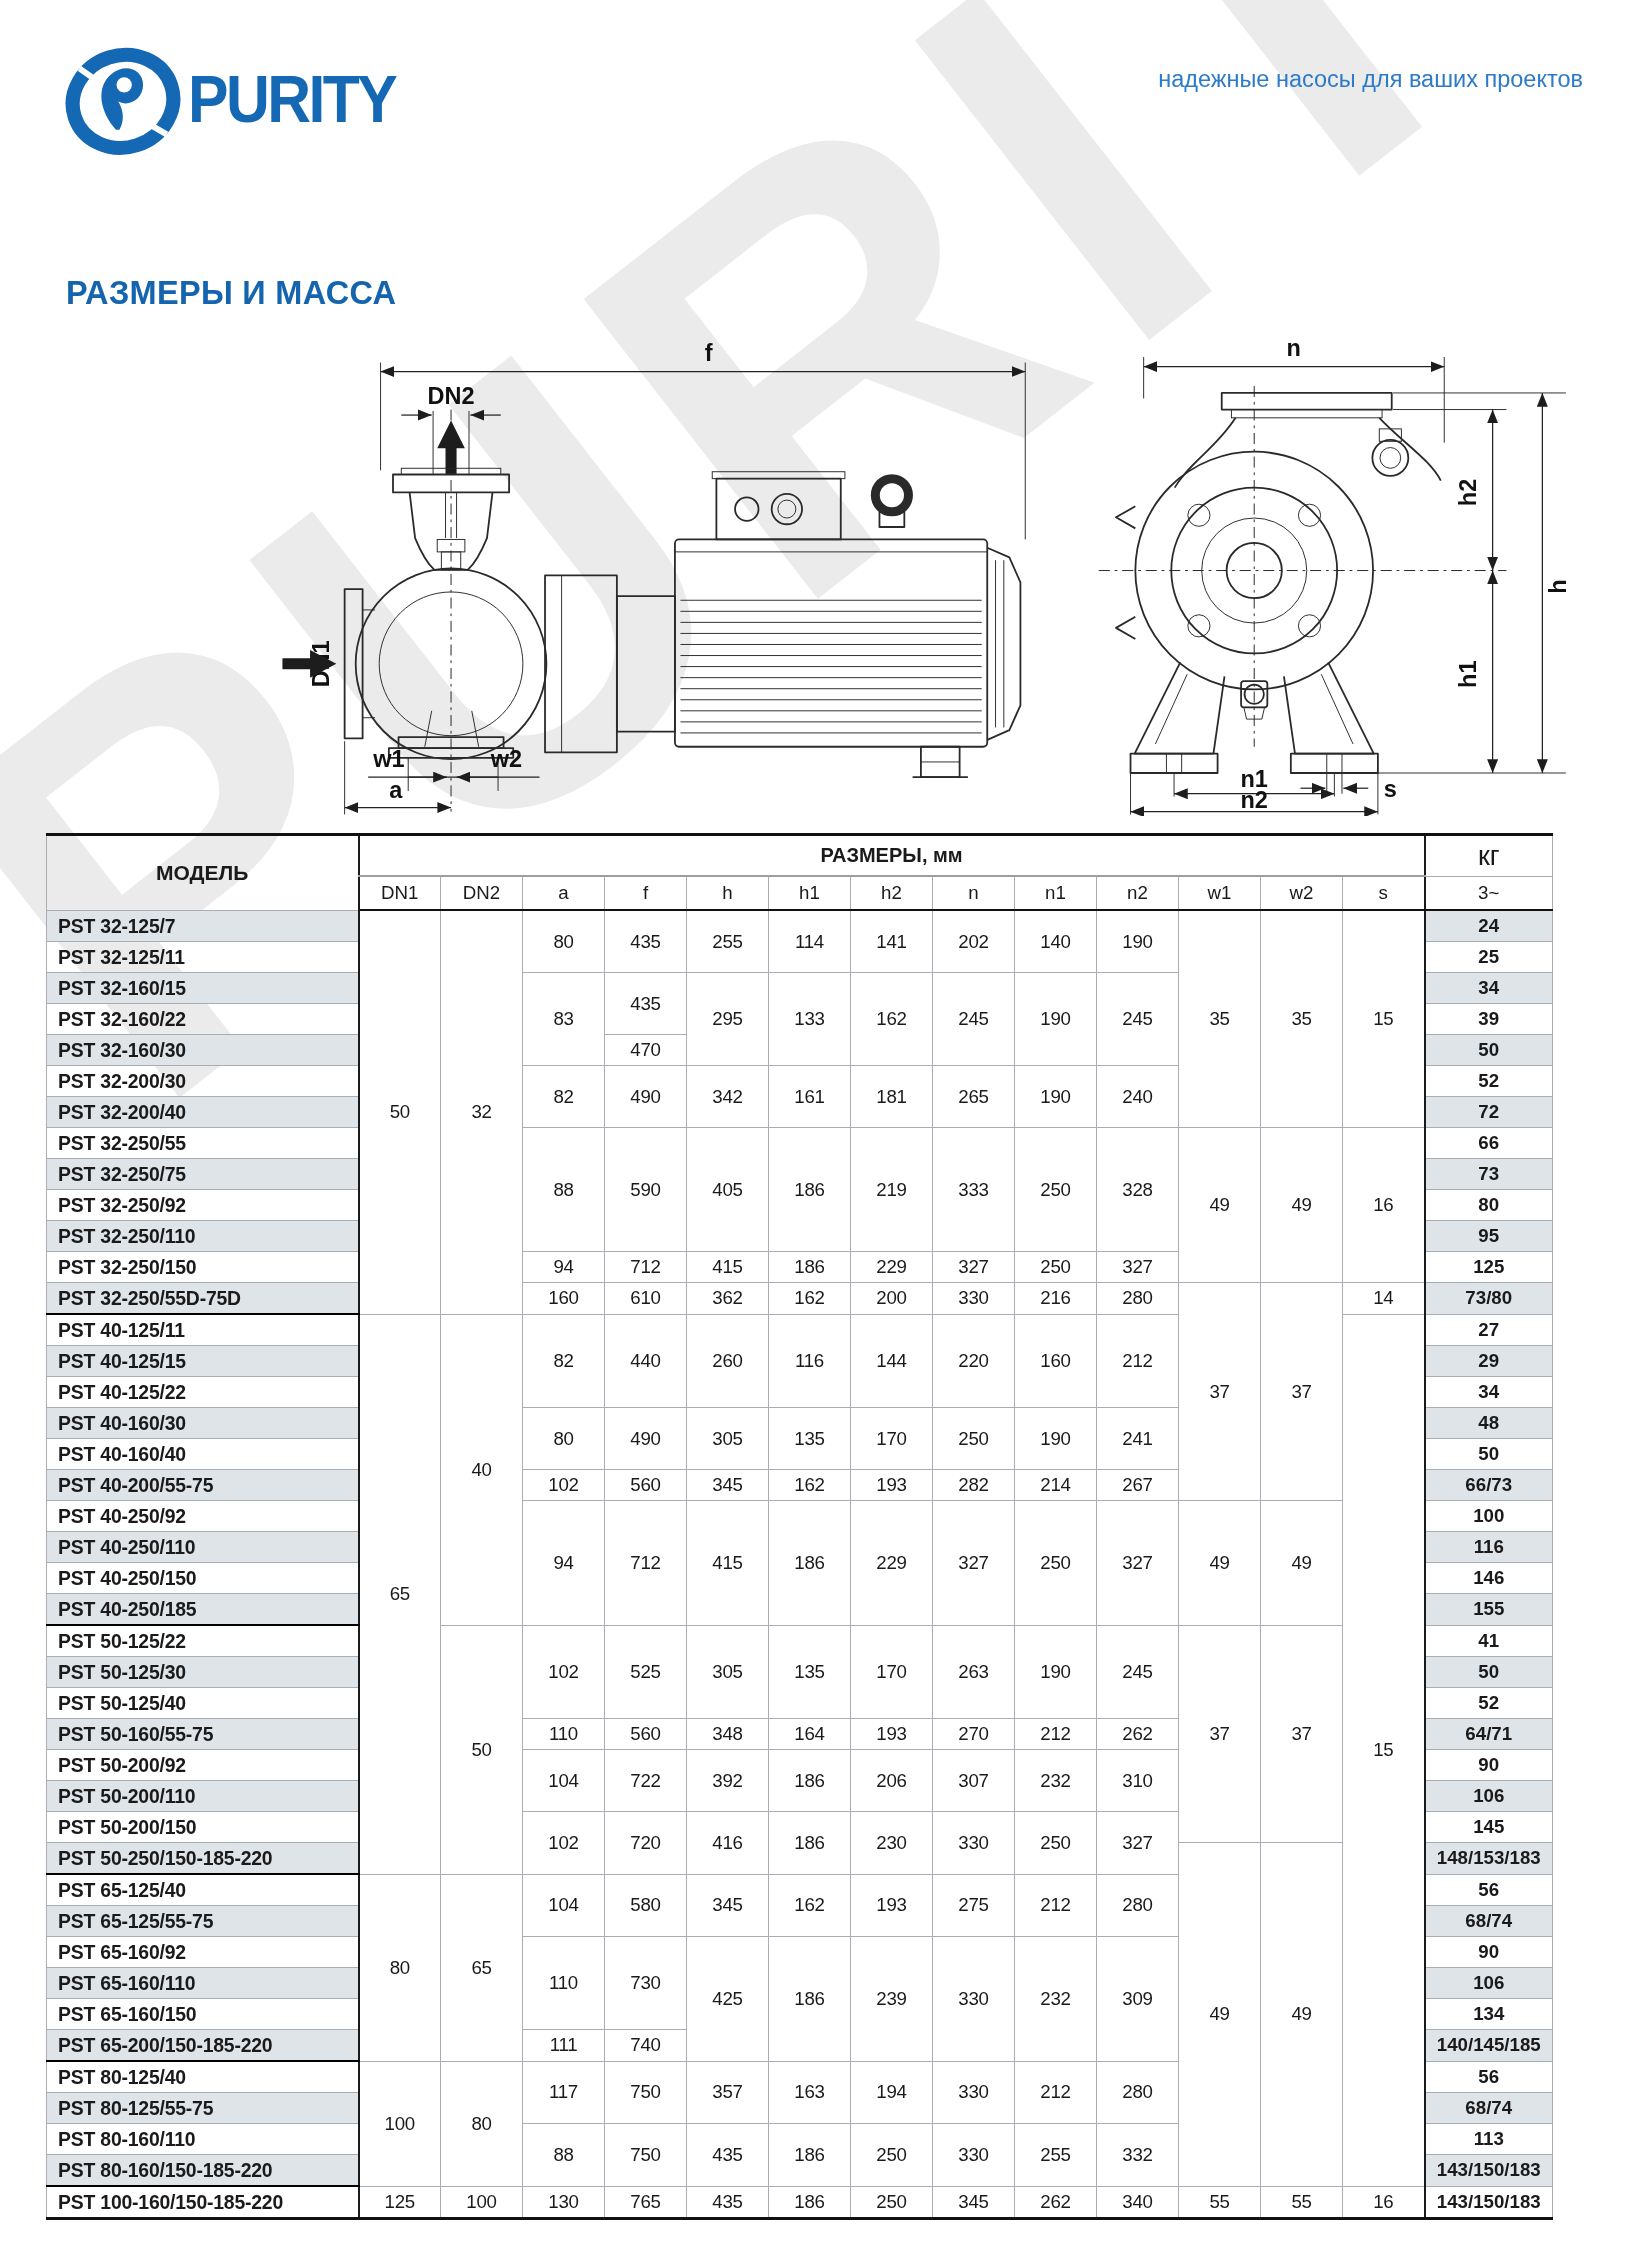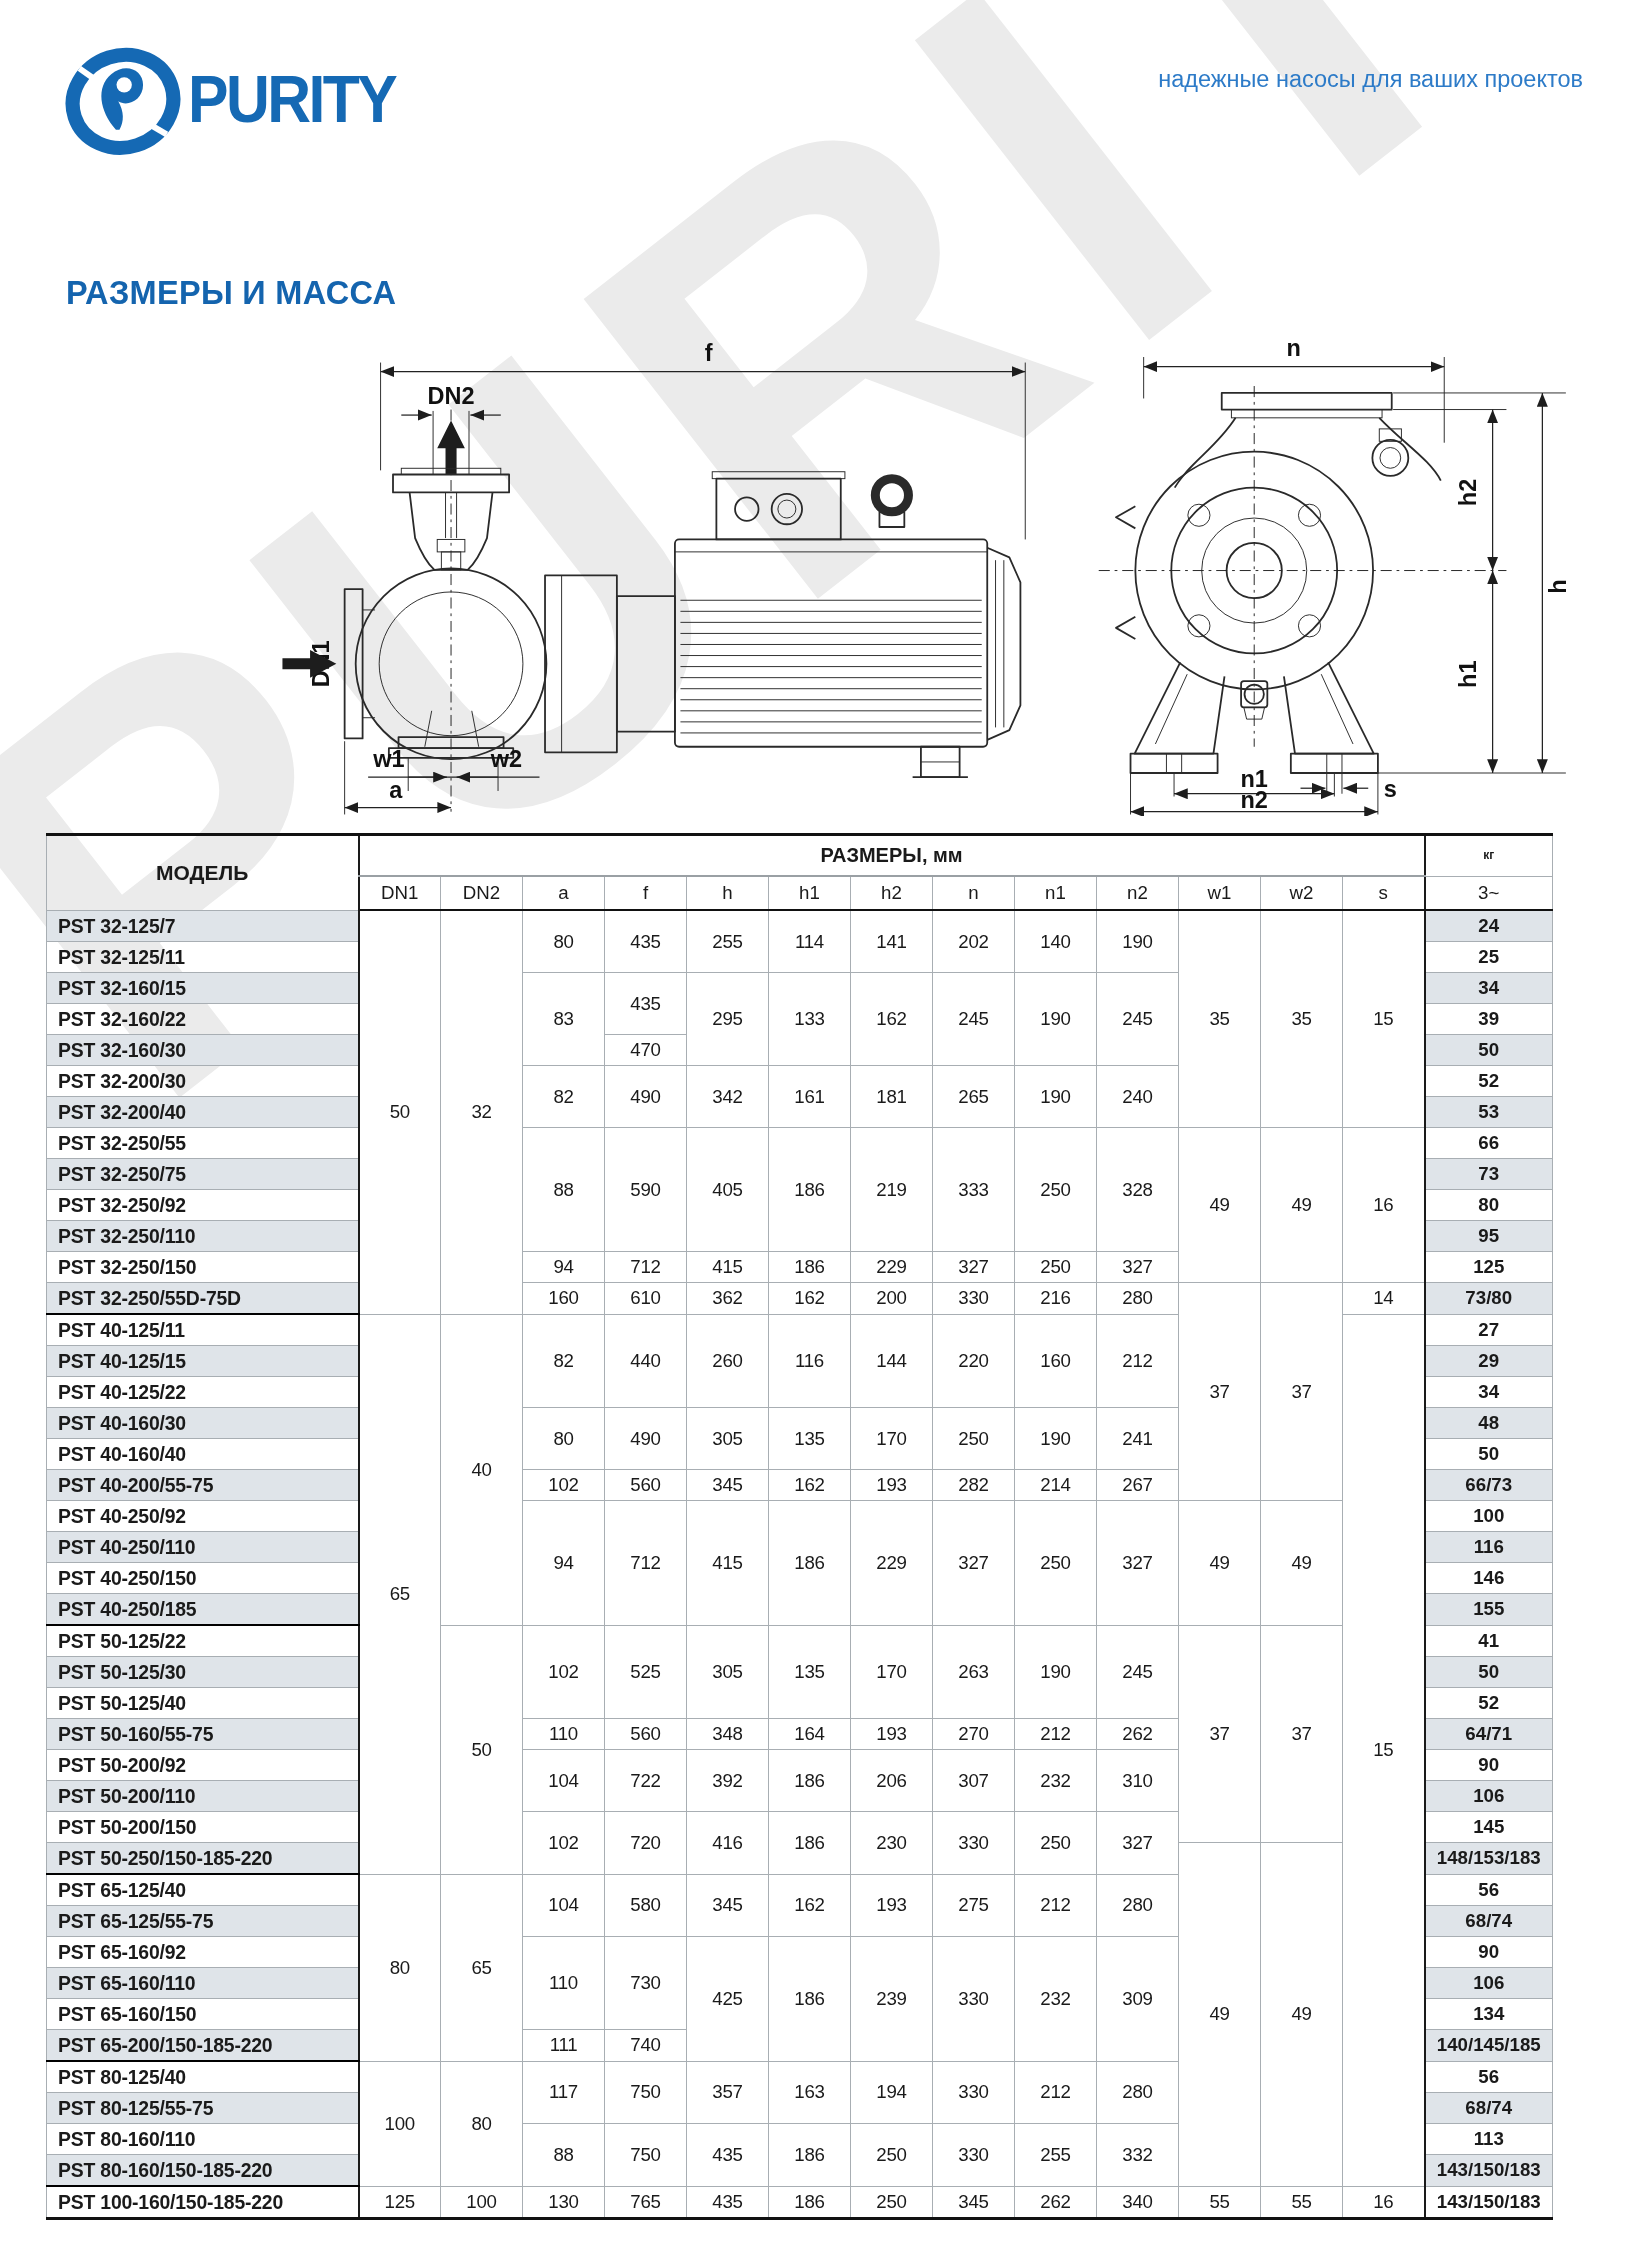--- a/index.html
+++ b/index.html
@@ -29,21 +29,21 @@
   .draw .cl{fill:none;stroke:#222;stroke-width:1.4;stroke-dasharray:16 7 4 7;}
   .draw .lbl{font:bold 34px "Liberation Sans",sans-serif;fill:#111;text-anchor:middle;}
   .draw .solid{fill:#1d1d1d;stroke:none;}
   
   table.dims{position:absolute;left:46px;top:833px;z-index:1;border-collapse:collapse;
     table-layout:fixed;border:1.4px solid var(--line);border-top:3.5px solid #111;border-bottom:3.5px solid #111;}
   .dims th,.dims td{border:0.7px solid var(--grid);padding:0;text-align:center;vertical-align:middle;
     font:18.7px/1.05 "Liberation Sans",sans-serif;color:#1a1a1a;background:transparent;overflow:hidden;}
   .dims .model-h{font-weight:bold;font-size:21px;border-right:2.1px solid var(--line);}
   .dims .dims-h{height:39px;font-weight:bold;font-size:20px;border-bottom:2.8px double #9aa0a4;margin-left:40px;}
-  .dims .kg-h{height:39px;font-weight:bold;font-size:12px;border-left:2.1px solid var(--line);}
+  .dims .kg-h{height:39px;font-weight:normal;font-size:27px;border-left:2.1px solid var(--line);}
   .dims tr.sub th{height:32px;font-weight:normal;font-size:18.7px;border-bottom:2.8px solid #111;}
   .dims tr.sub .kg-sub{border-left:2.1px solid var(--line);}
   .dims td{height:30px;}
   .dims td.model{text-align:left;padding-left:11px;font-weight:bold;font-size:19.4px;
     letter-spacing:-0.2px;border-right:2.1px solid var(--line);}
   .dims td.kg{font-weight:bold;border-left:2.1px solid var(--line);margin-top:12px;}
   .dims td.dim{letter-spacing:-0.3px;}
   .dims tr.odd td.model,.dims tr.odd td.kg{background:var(--stripe);}
   .dims tr.blk td.model{border-bottom:2.1px solid #000;margin-top:14px;}
 </style>
@@ -335,21 +335,21 @@
           <td class="dim" rowspan="2">342</td>
           <td class="dim" rowspan="2">161</td>
           <td class="dim" rowspan="2">181</td>
           <td class="dim" rowspan="2">265</td>
           <td class="dim" rowspan="2">190</td>
           <td class="dim" rowspan="2">240</td>
           <td class="kg">52</td>
         </tr>
         <tr class="odd">
           <td class="model">PST 32-200/40</td>
-          <td class="kg">53</td>
+          <td class="kg">72</td>
         </tr>
         <tr class="even">
           <td class="model">PST 32-250/55</td>
           <td class="dim" rowspan="4">88</td>
           <td class="dim" rowspan="4">590</td>
           <td class="dim" rowspan="4">405</td>
           <td class="dim" rowspan="4">186</td>
           <td class="dim" rowspan="4">219</td>
           <td class="dim" rowspan="4">333</td>
           <td class="dim" rowspan="4">250</td>

